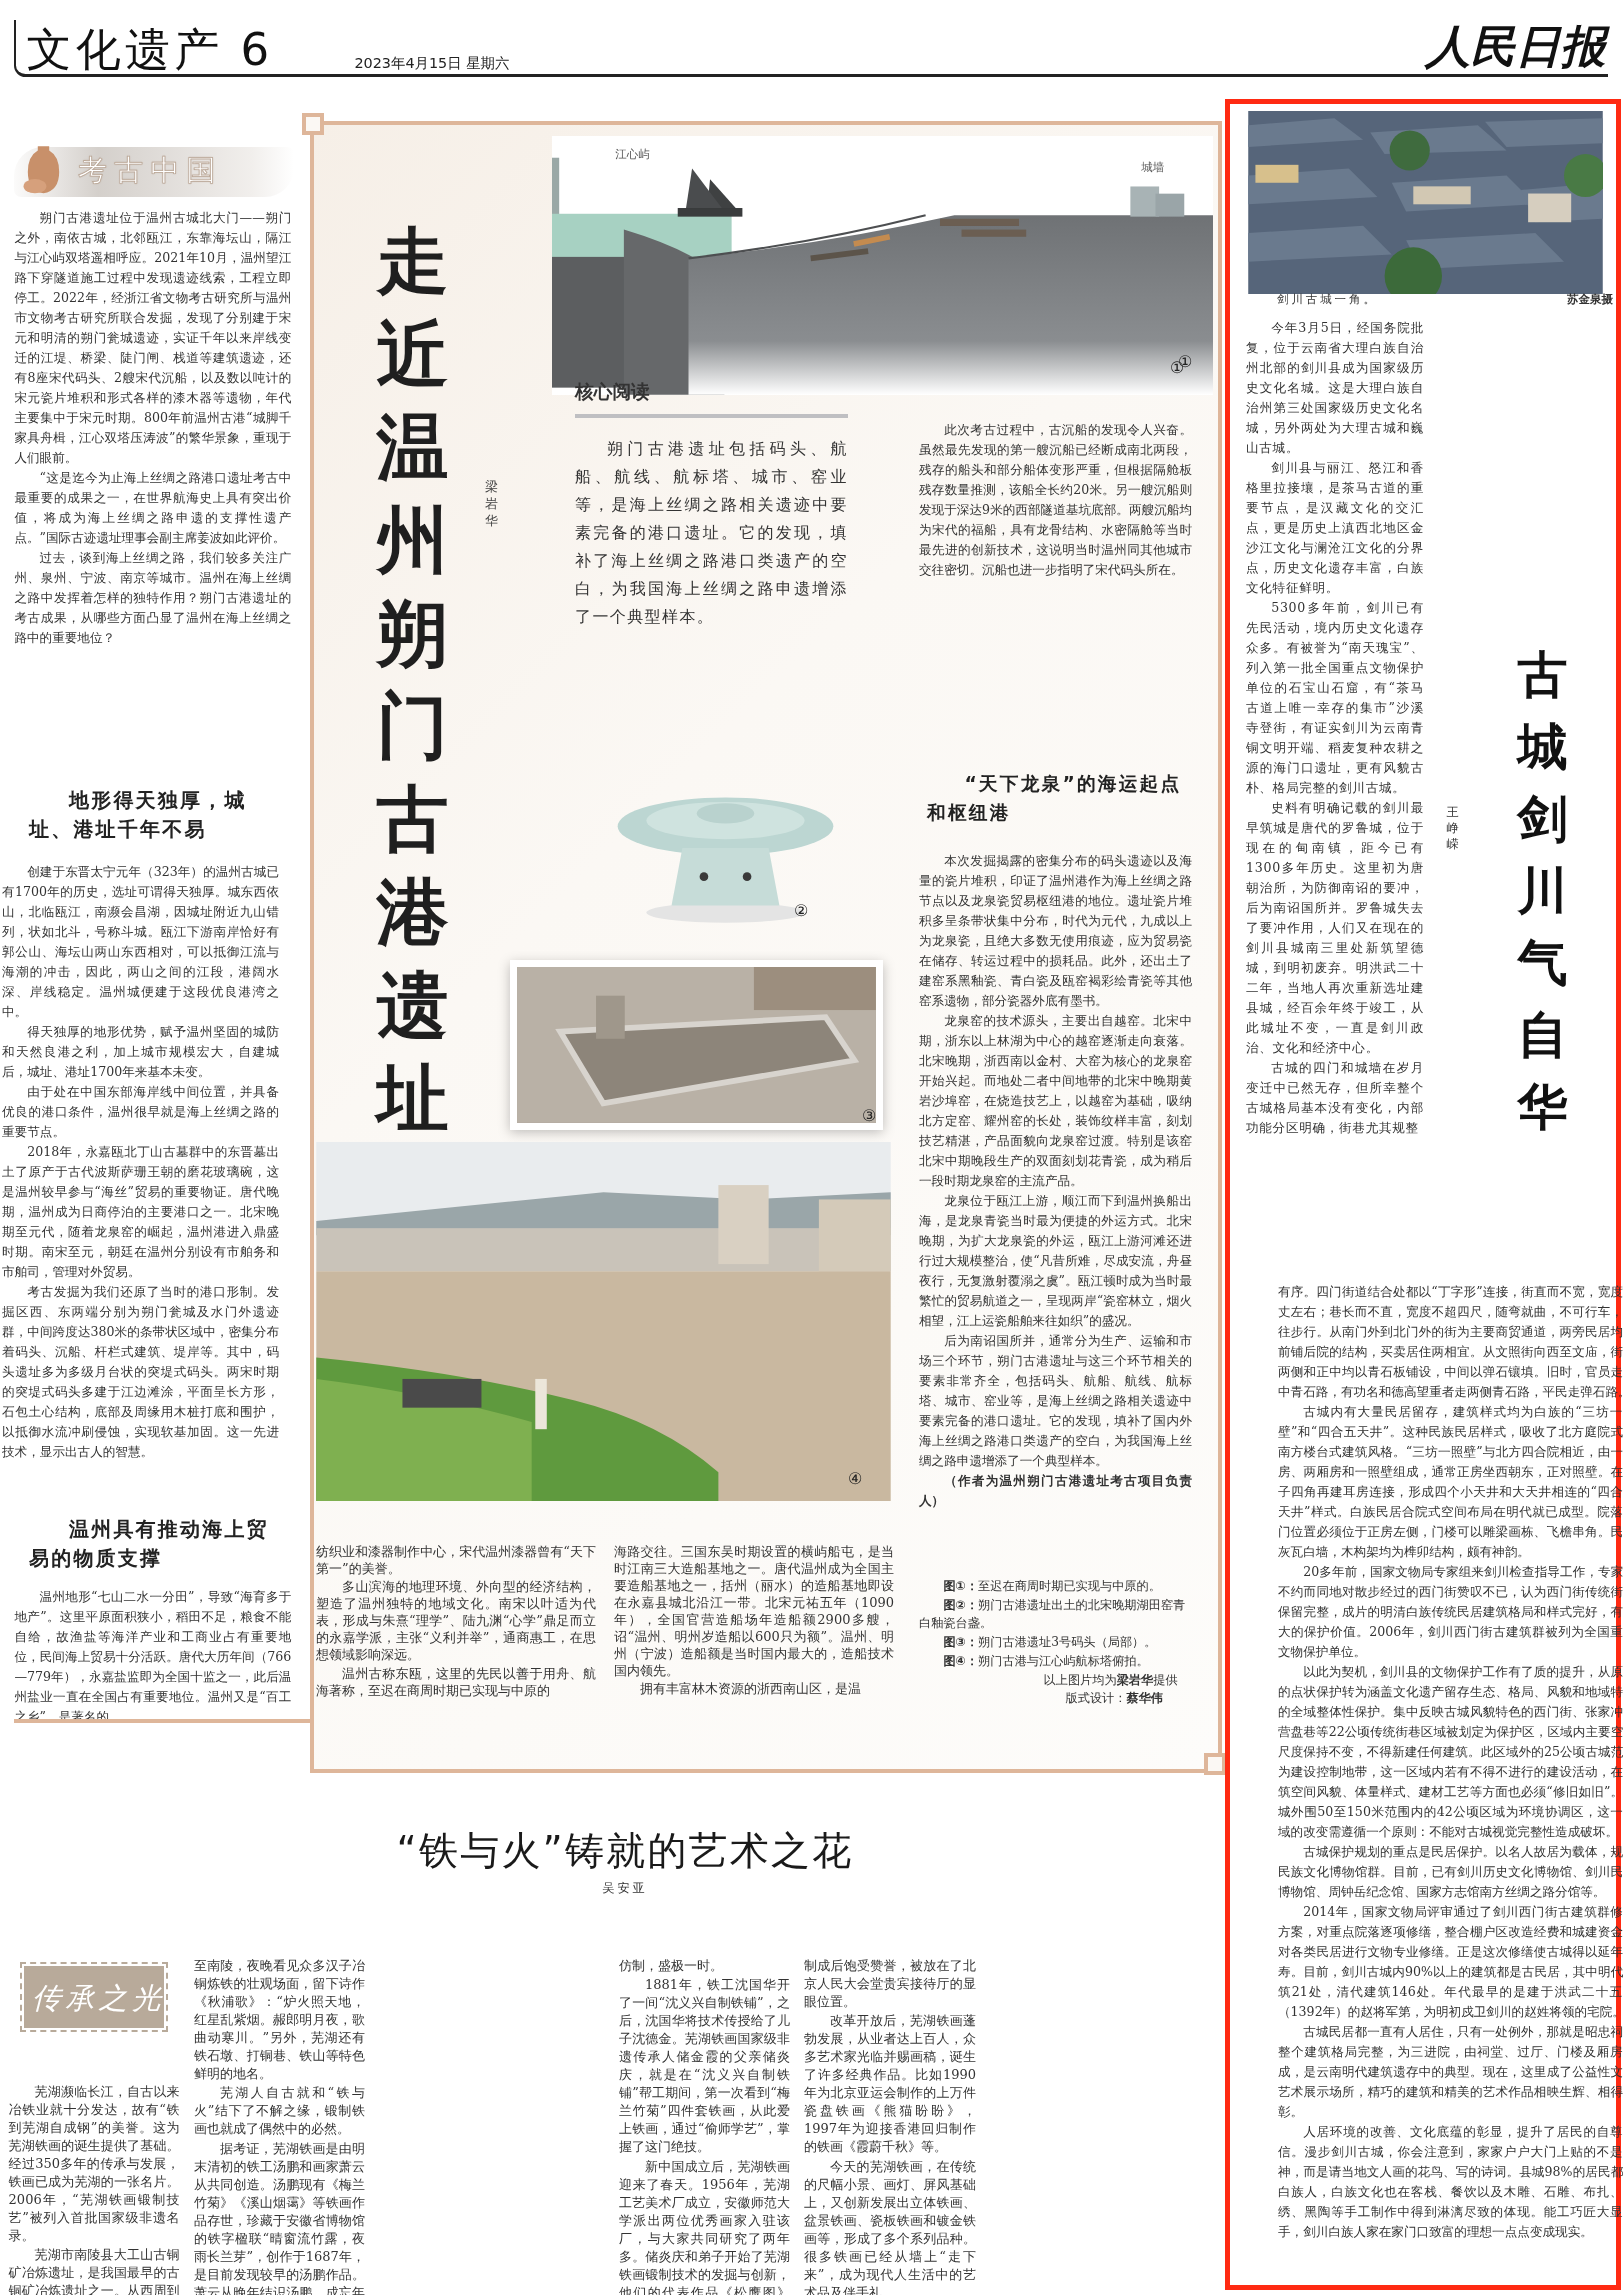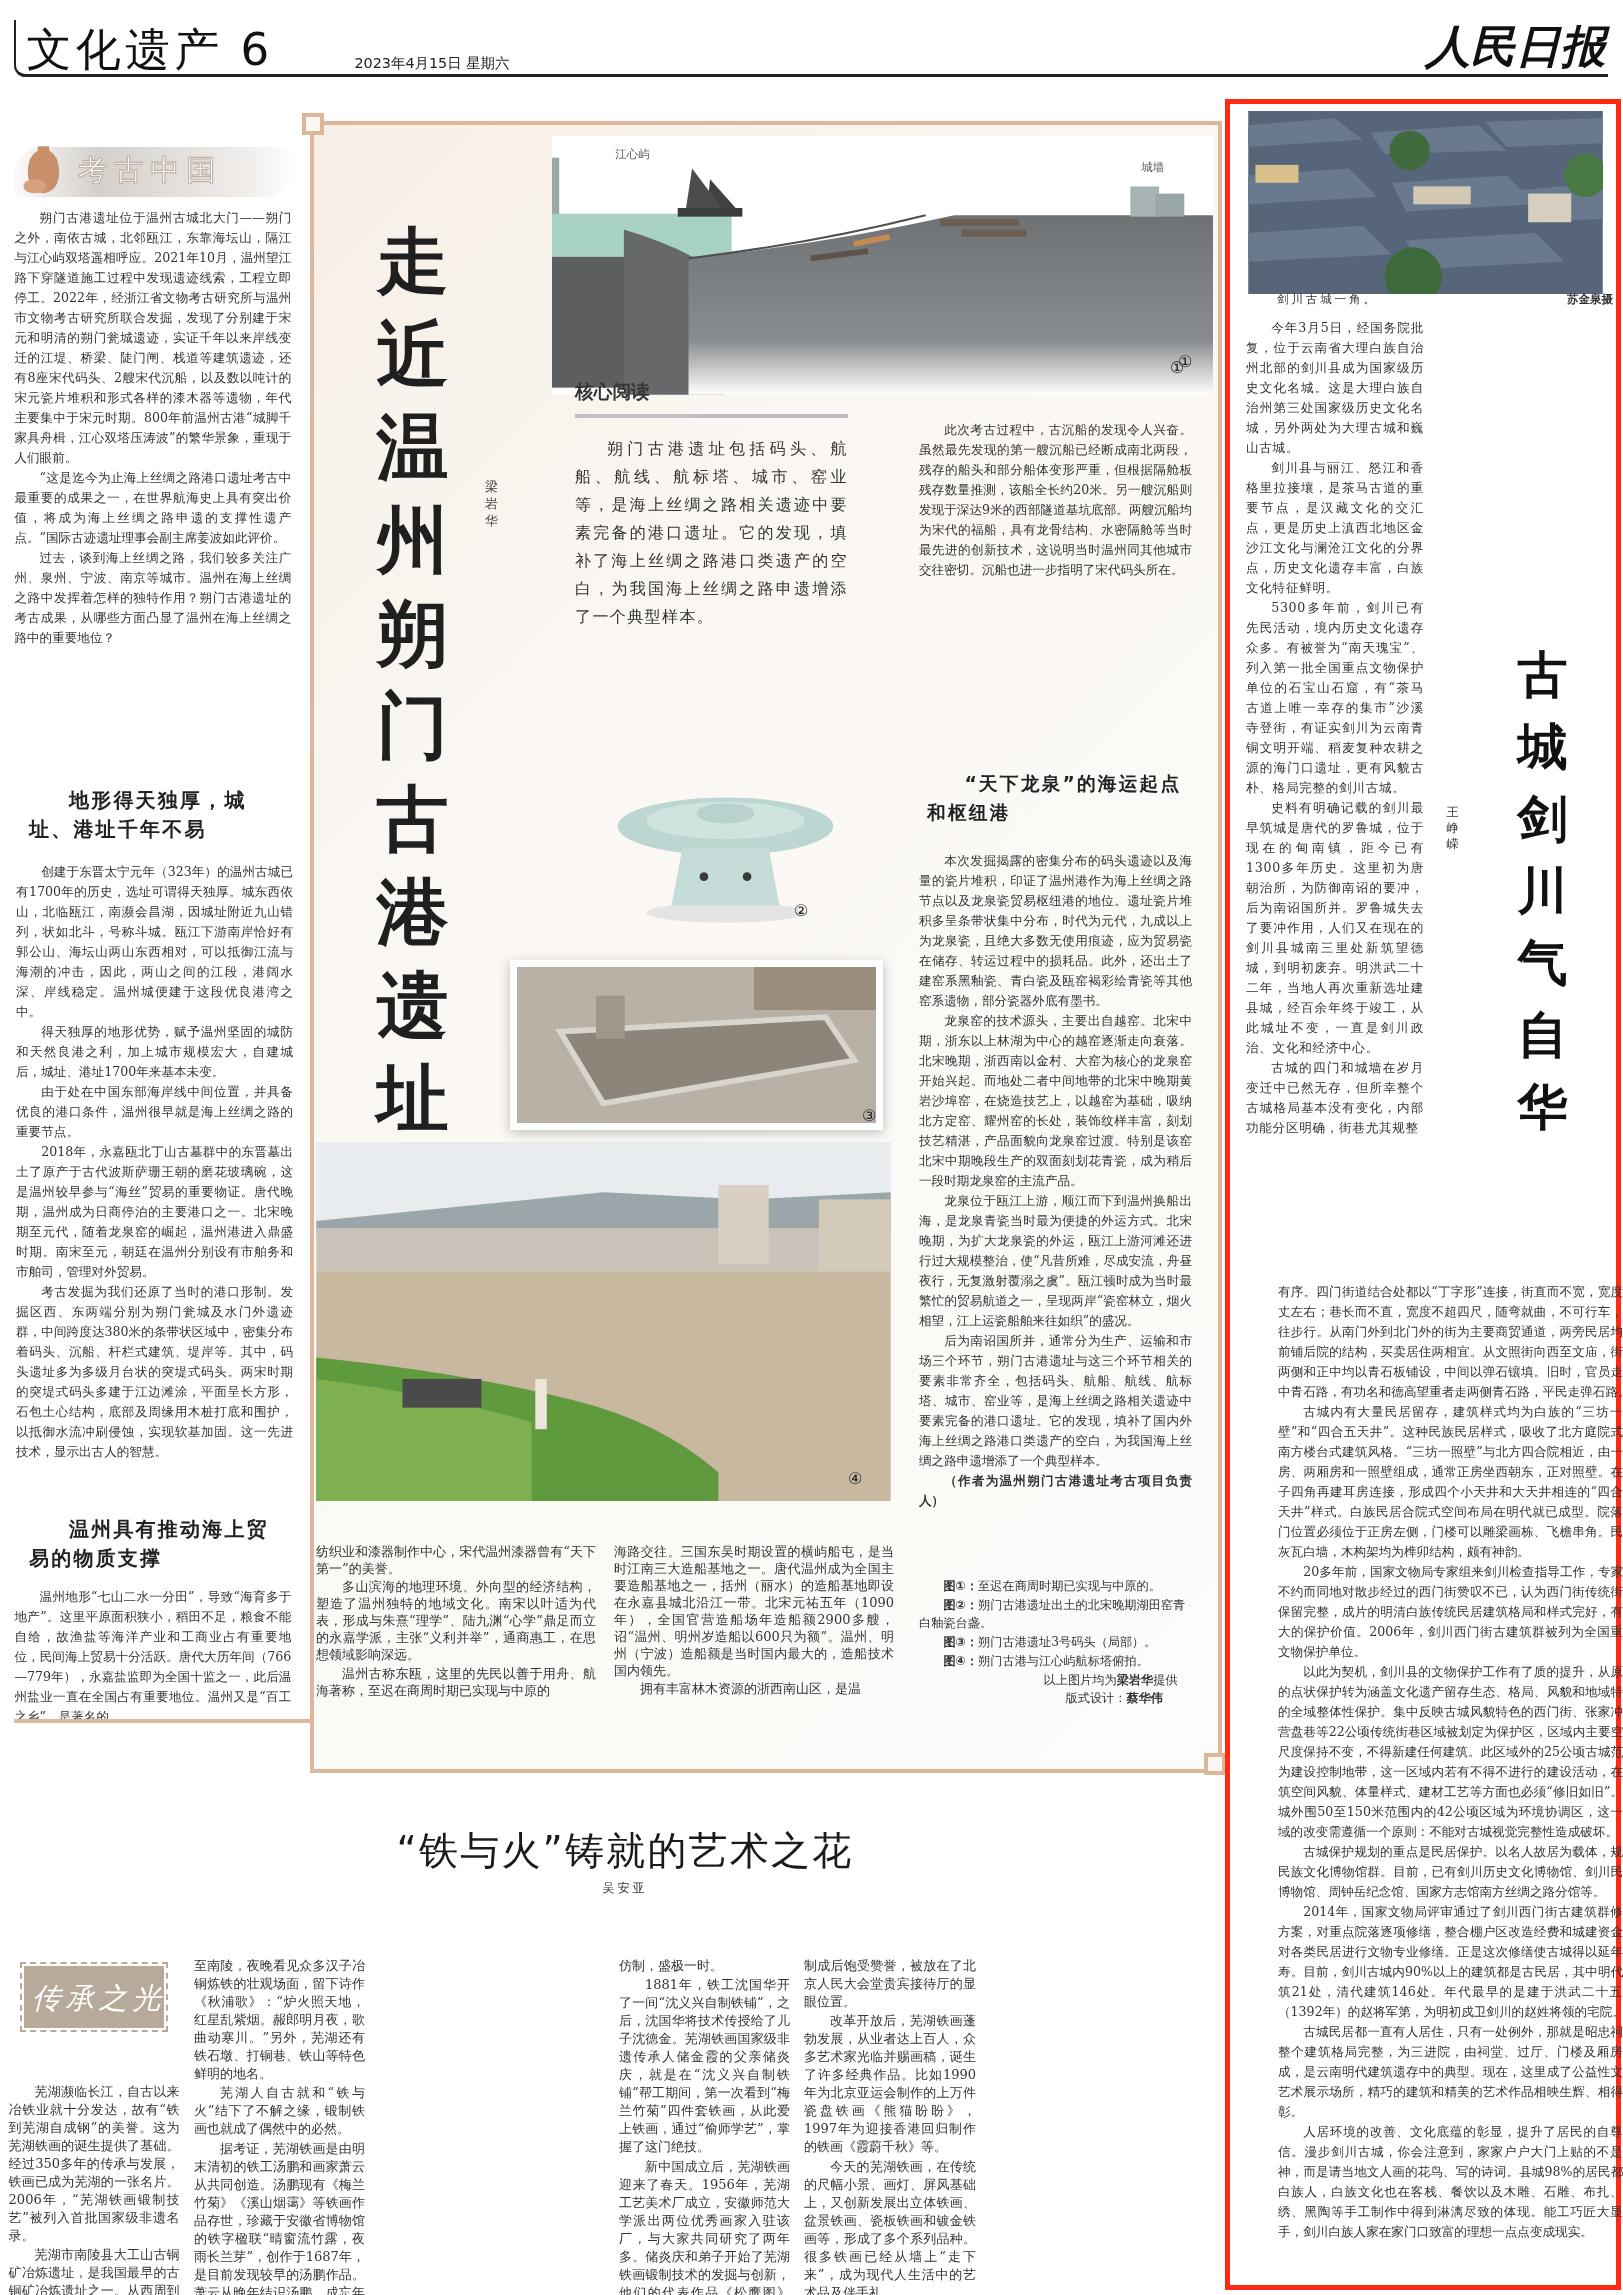--- a/index.html
+++ b/index.html
@@ -72,21 +72,21 @@
 <div class="abs kaogu-title">考古中国</div>
 
 <div class="abs col-text" style="left:14.4px; top:208px; width:277px;">
   <p>朔门古港遗址位于温州古城北大门——朔门之外，南依古城，北邻瓯江，东靠海坛山，隔江与江心屿双塔遥相呼应。2021年10月，温州望江路下穿隧道施工过程中发现遗迹线索，工程立即停工。2022年，经浙江省文物考古研究所与温州市文物考古研究所联合发掘，发现了分别建于宋元和明清的朔门瓮城遗迹，实证千年以来岸线变迁的江堤、桥梁、陡门闸、栈道等建筑遗迹，还有8座宋代码头、2艘宋代沉船，以及数以吨计的宋元瓷片堆积和形式各样的漆木器等遗物，年代主要集中于宋元时期。800年前温州古港“城脚千家具舟楫，江心双塔压涛波”的繁华景象，重现于人们眼前。</p>
   <p>“这是迄今为止海上丝绸之路港口遗址考古中最重要的成果之一，在世界航海史上具有突出价值，将成为海上丝绸之路申遗的支撑性遗产点。”国际古迹遗址理事会副主席姜波如此评价。</p>
   <p>过去，谈到海上丝绸之路，我们较多关注广州、泉州、宁波、南京等城市。温州在海上丝绸之路中发挥着怎样的独特作用？朔门古港遗址的考古成果，从哪些方面凸显了温州在海上丝绸之路中的重要地位？</p>
 </div>
 
 <div class="abs subhead" style="left:29px; top:786px; width:259px; text-indent:2em;">地形得天独厚，城址、港址千年不易</div>
 
-<div class="abs col-text" style="left:16px; top:862px; width:277px;">
+<div class="abs col-text" style="left:2px; top:862px; width:277px;">
   <p>创建于东晋太宁元年（323年）的温州古城已有1700年的历史，选址可谓得天独厚。城东西依山，北临瓯江，南濒会昌湖，因城址附近九山错列，状如北斗，号称斗城。瓯江下游南岸恰好有郭公山、海坛山两山东西相对，可以抵御江流与海潮的冲击，因此，两山之间的江段，港阔水深、岸线稳定。温州城便建于这段优良港湾之中。</p>
   <p>得天独厚的地形优势，赋予温州坚固的城防和天然良港之利，加上城市规模宏大，自建城后，城址、港址1700年来基本未变。</p>
   <p>由于处在中国东部海岸线中间位置，并具备优良的港口条件，温州很早就是海上丝绸之路的重要节点。</p>
   <p>2018年，永嘉瓯北丁山古墓群中的东晋墓出土了原产于古代波斯萨珊王朝的磨花玻璃碗，这是温州较早参与“海丝”贸易的重要物证。唐代晚期，温州成为日商停泊的主要港口之一。北宋晚期至元代，随着龙泉窑的崛起，温州港进入鼎盛时期。南宋至元，朝廷在温州分别设有市舶务和市舶司，管理对外贸易。</p>
   <p>考古发掘为我们还原了当时的港口形制。发掘区西、东两端分别为朔门瓮城及水门外遗迹群，中间跨度达380米的条带状区域中，密集分布着码头、沉船、杆栏式建筑、堤岸等。其中，码头遗址多为多级月台状的突堤式码头。两宋时期的突堤式码头多建于江边滩涂，平面呈长方形，石包土心结构，底部及周缘用木桩打底和围护，以抵御水流冲刷侵蚀，实现软基加固。这一先进技术，显示出古人的智慧。</p>
 </div>
 
 <div class="abs subhead" style="left:29px; top:1515px; width:259px; text-indent:2em;">温州具有推动海上贸易的物质支撑</div>
 
 <div class="abs col-text" style="left:14.4px; top:1587px; width:277px;">

